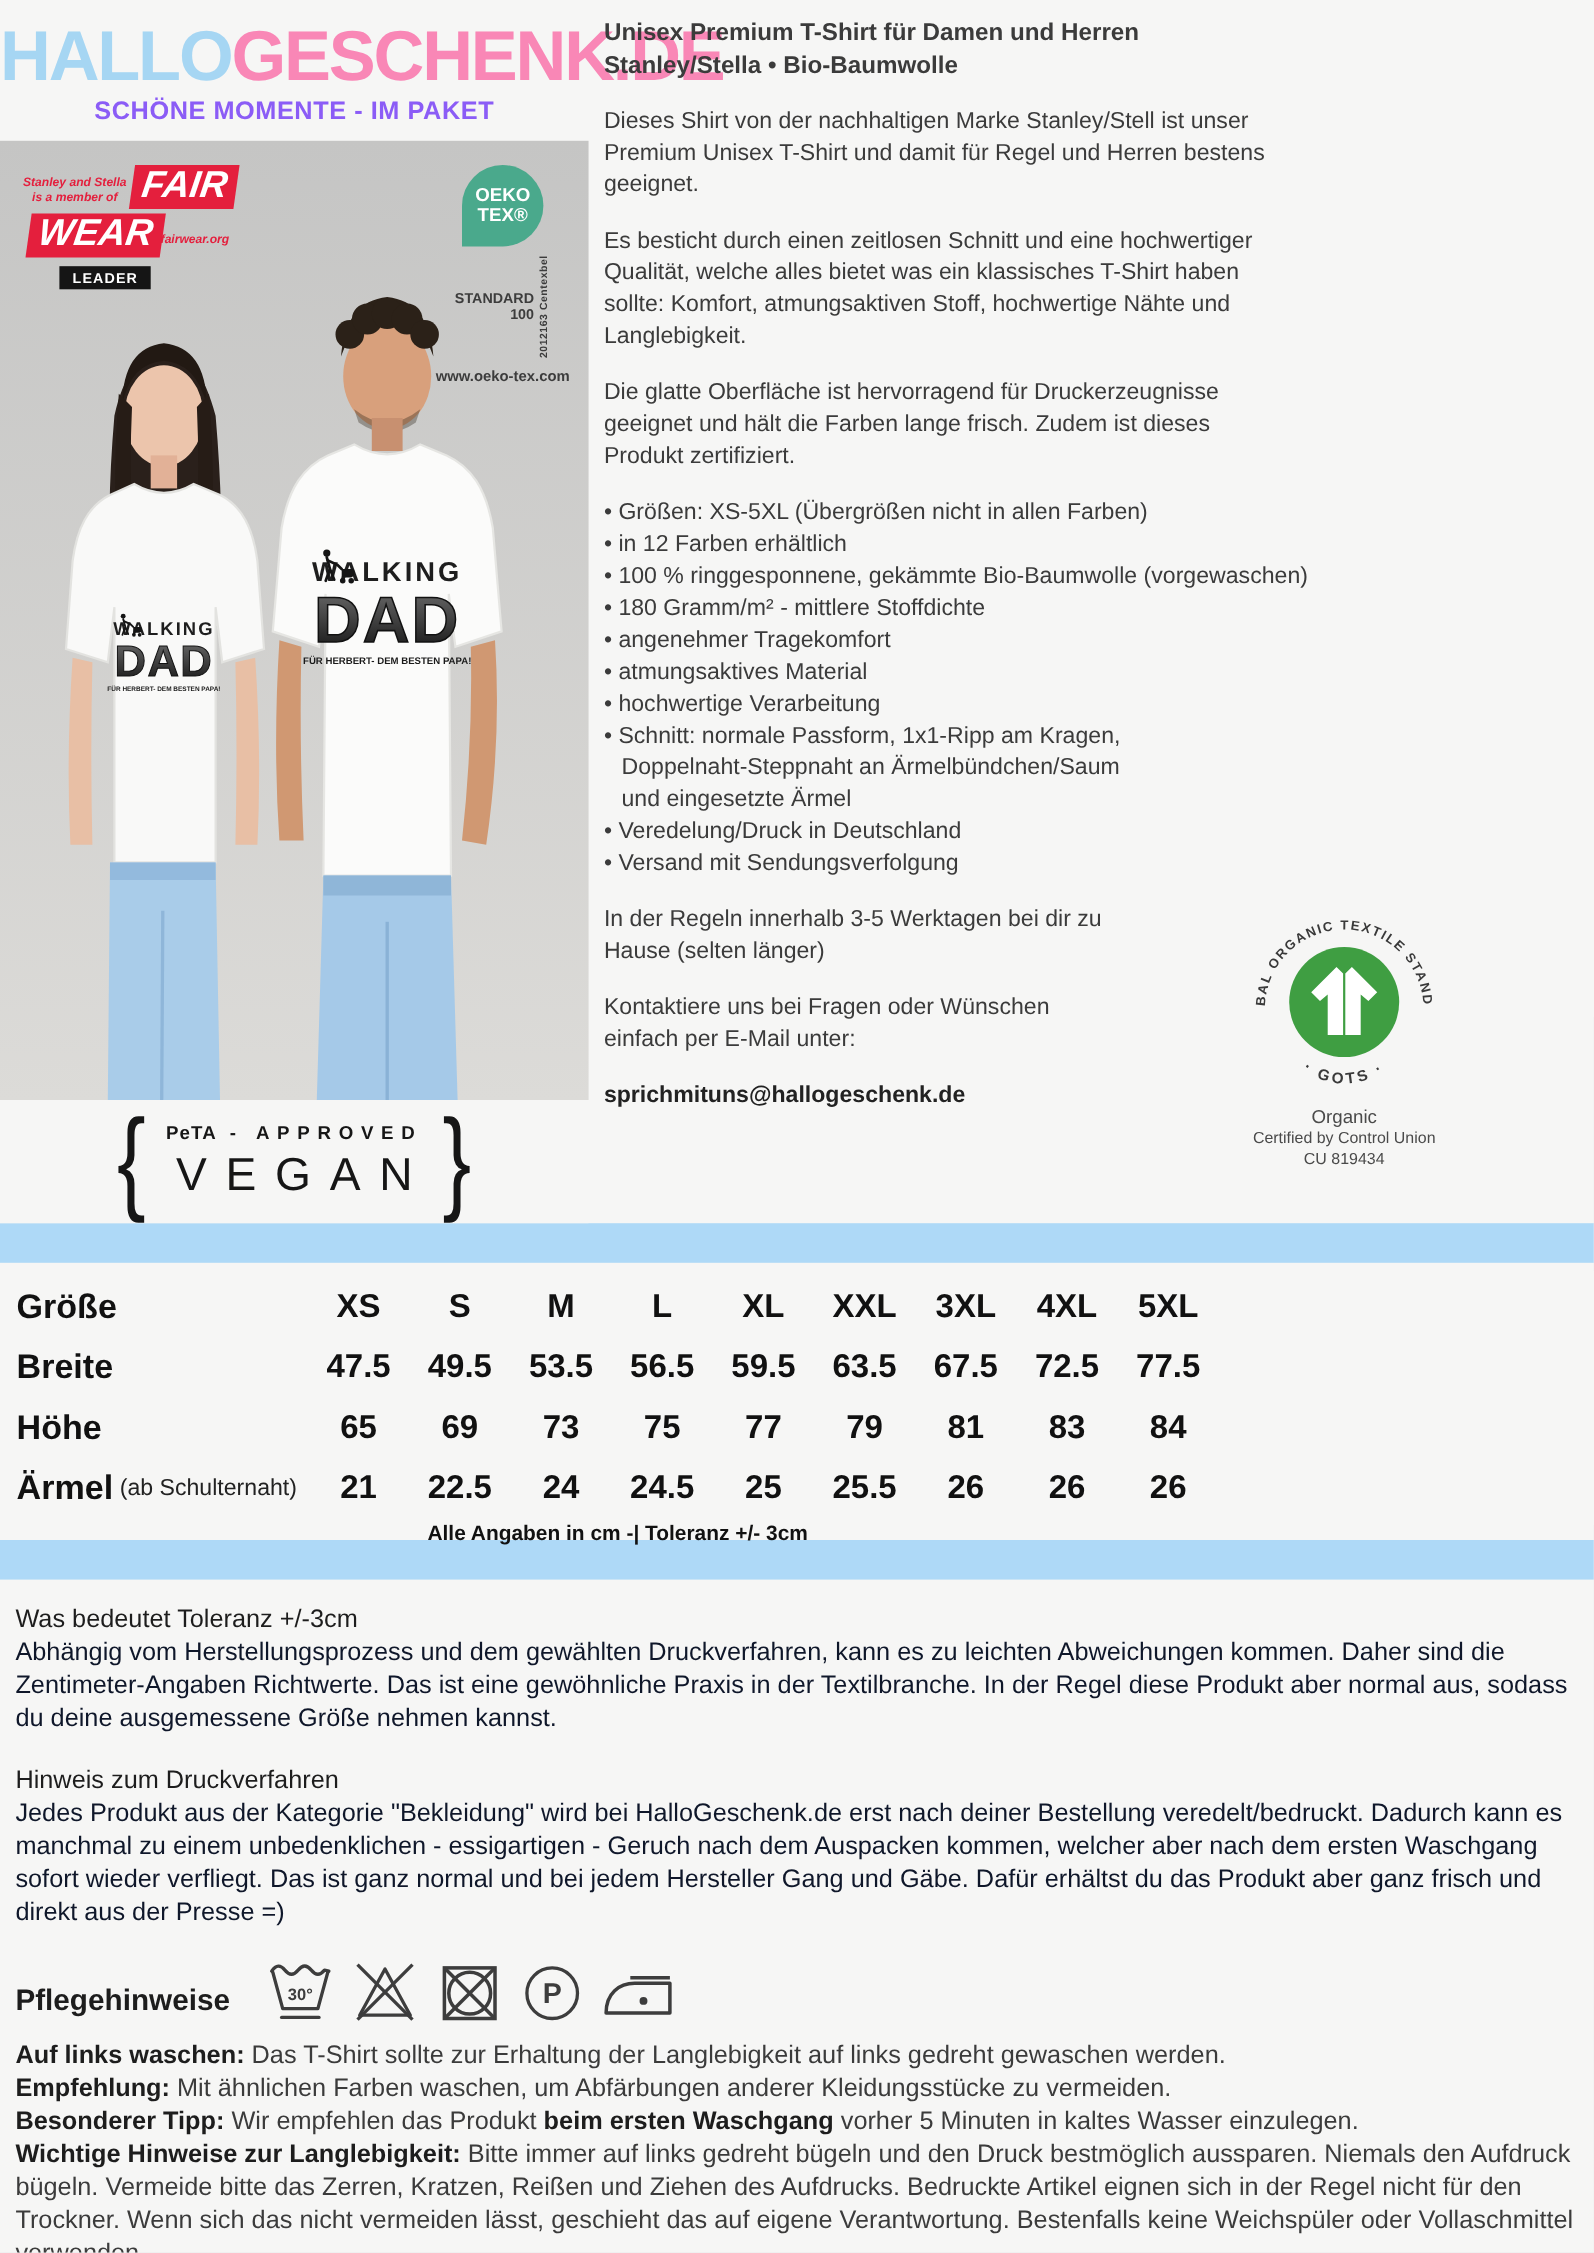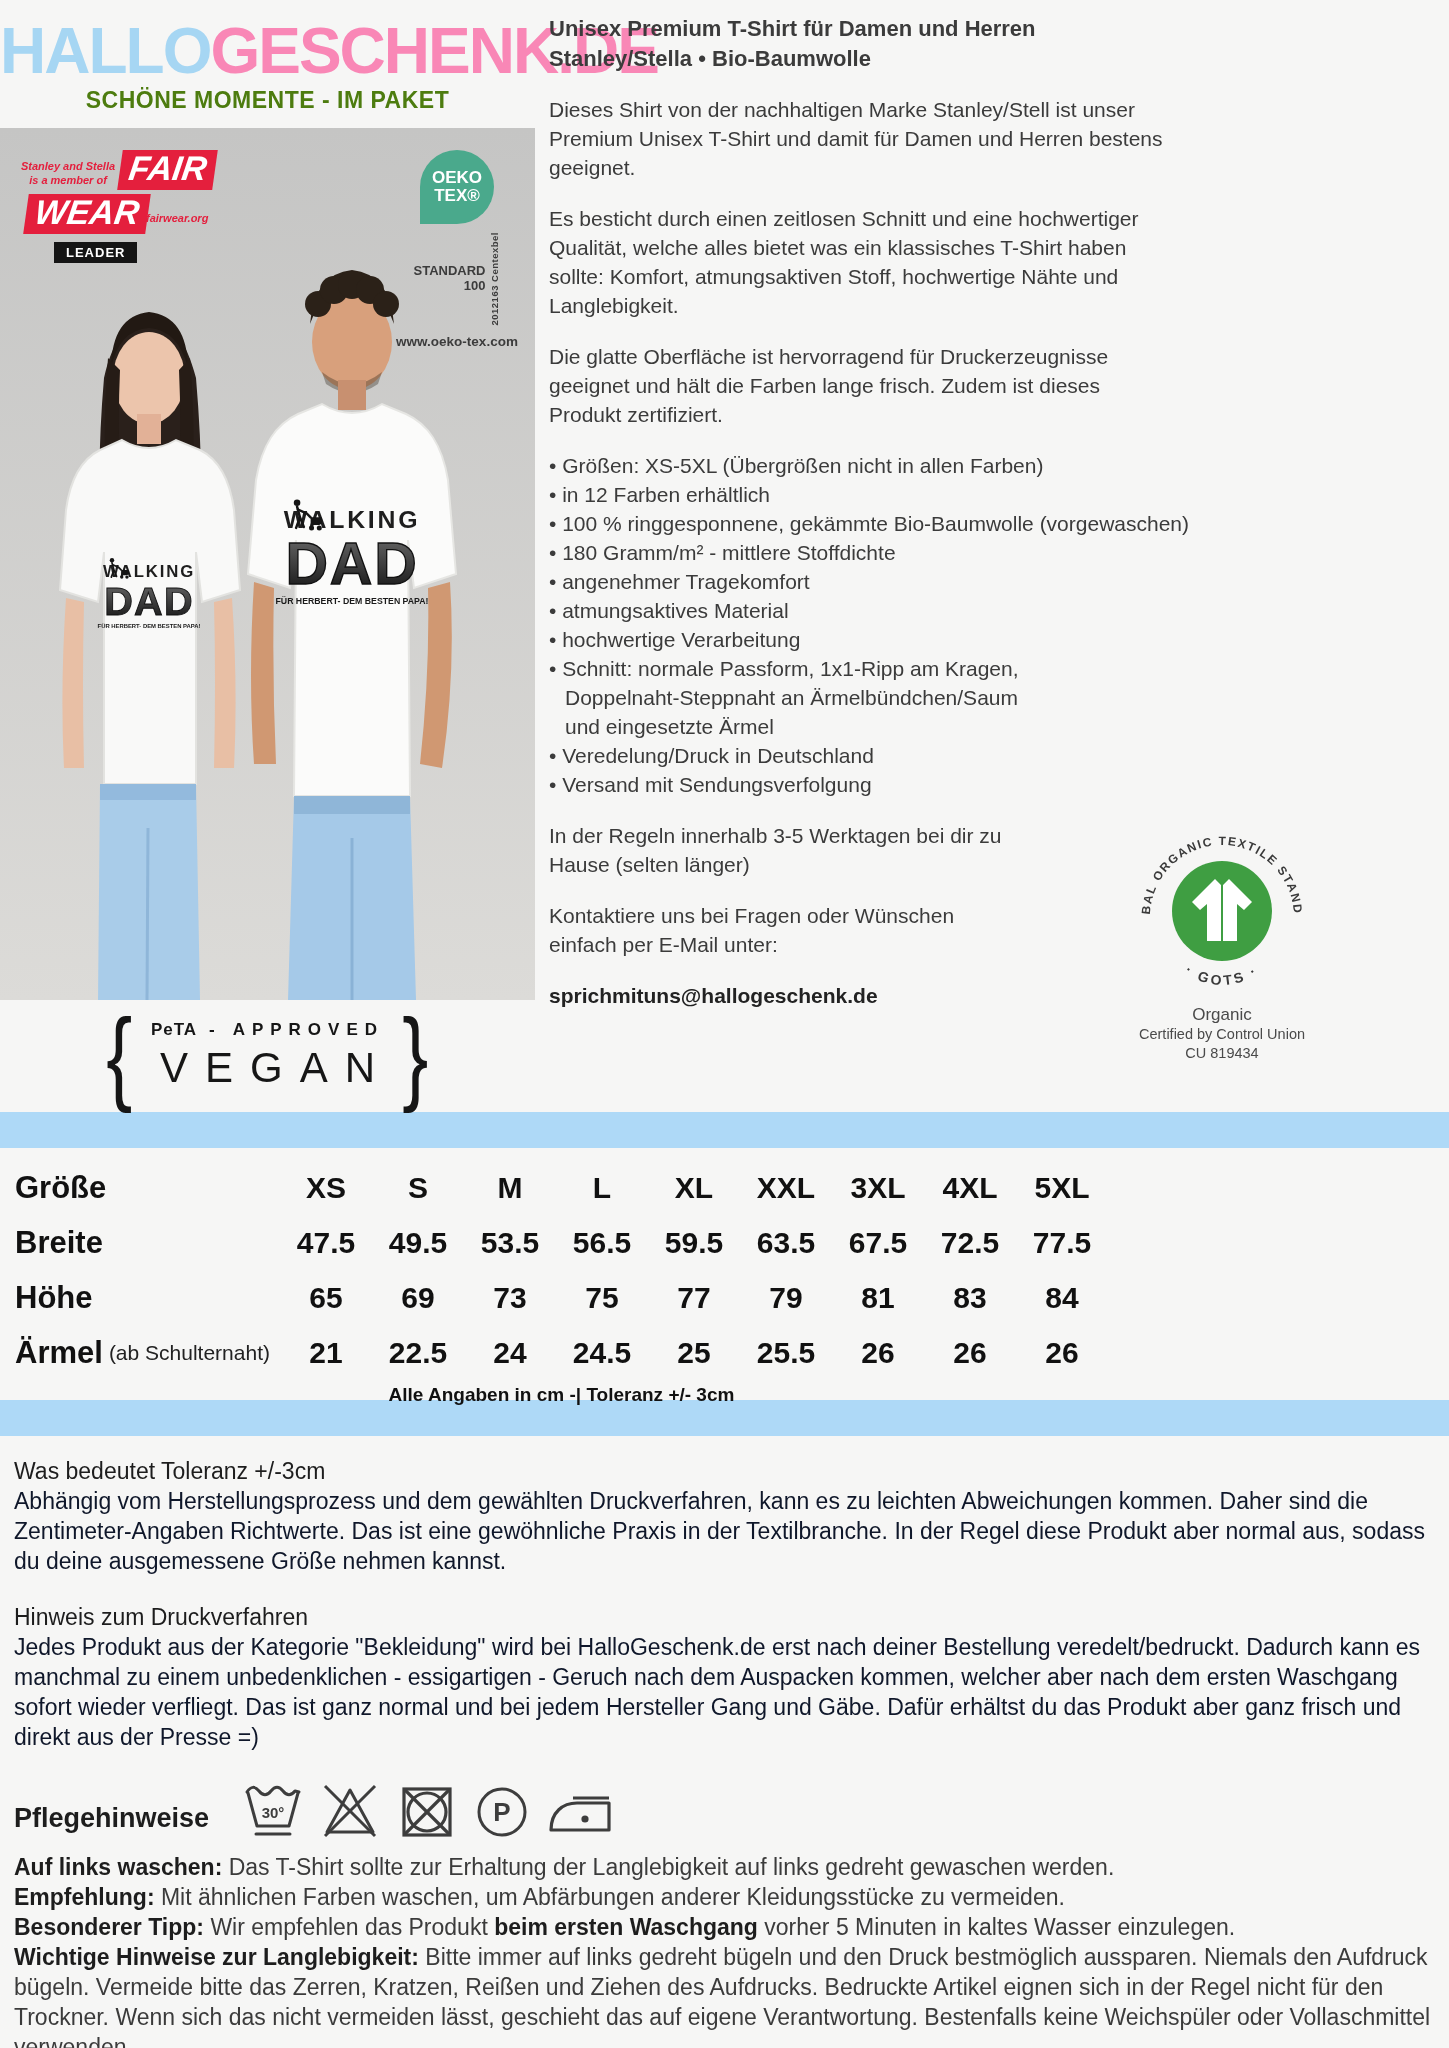--- a/index.html
+++ b/index.html
@@ -10,21 +10,21 @@
   
   .top-section { display:flex; }
   .left-col { width:535px; flex:0 0 535px; }
   .right-col { flex:1; padding:14px 14px 0 14px; }
 
   
   .header { height:128px; text-align:center; padding-top:18px; }
   .logo { font-size:64px; font-weight:800; letter-spacing:-2px; line-height:1.05; white-space:nowrap; }
   .logo .blue { color:#a6d6f3; }
   .logo .pink { color:#f987b6; }
-  .tagline { margin-top:2px; font-size:23px; font-weight:bold; color:#4d7c0f; letter-spacing:0.5px; }
+  .tagline { margin-top:2px; font-size:23px; font-weight:bold; color:#8b5cf6; letter-spacing:0.5px; }
 
   
   .photo { position:relative; width:535px; height:872px; background:linear-gradient(#c6c6c5,#dbdad7); overflow:hidden; }
   .photo svg { display:block; }
 
   
   .fairwear { position:absolute; left:18px; top:22px; width:220px; height:118px; font-style:italic; }
   .fw-member { position:absolute; left:0; top:10px; width:100px; text-align:center; color:#e41f3d; font-size:11px; font-weight:bold; line-height:1.25; }
   .fw-box { position:absolute; background:#e41f3d; color:#fff; font-weight:bold; font-size:34px; line-height:1.05; padding:1px 9px 3px; transform:skewX(-8deg); }
   .fw-fair { left:102px; top:0; }
@@ -203,21 +203,21 @@
         </span>
         <span class="vg-brace">}</span>
       </div>
     </div>
 
     <div class="right-col">
       <div class="prod-title">
         <div>Unisex Premium T-Shirt für Damen und Herren</div>
         <div>Stanley/Stella  • Bio-Baumwolle</div>
       </div>
-      <p class="para">Dieses Shirt von der nachhaltigen Marke Stanley/Stell ist unser Premium Unisex T-Shirt und damit für Damen und Herren bestens geeignet.</p>
+      <p class="para">Dieses Shirt von der nachhaltigen Marke Stanley/Stell ist unser Premium Unisex T-Shirt und damit für Regel und Herren bestens geeignet.</p>
       <p class="para">Es besticht durch einen zeitlosen Schnitt und eine hochwertiger Qualität, welche alles bietet was ein klassisches T-Shirt haben sollte: Komfort, atmungsaktiven Stoff, hochwertige Nähte und Langlebigkeit.</p>
       <p class="para">Die glatte Oberfläche ist hervorragend für Druckerzeugnisse geeignet und hält die Farben lange frisch. Zudem ist dieses Produkt zertifiziert.</p>
 
       <ul class="bullets">
         <li><span>Größen: XS-5XL (Übergrößen nicht in allen Farben)</span></li>
         <li><span>in 12 Farben erhältlich</span></li>
         <li><span>100 % ringgesponnene, gekämmte Bio-Baumwolle (vorgewaschen)</span></li>
         <li><span>180 Gramm/m² - mittlere Stoffdichte</span></li>
         <li><span>angenehmer Tragekomfort</span></li>
         <li><span>atmungsaktives Material</span></li>

